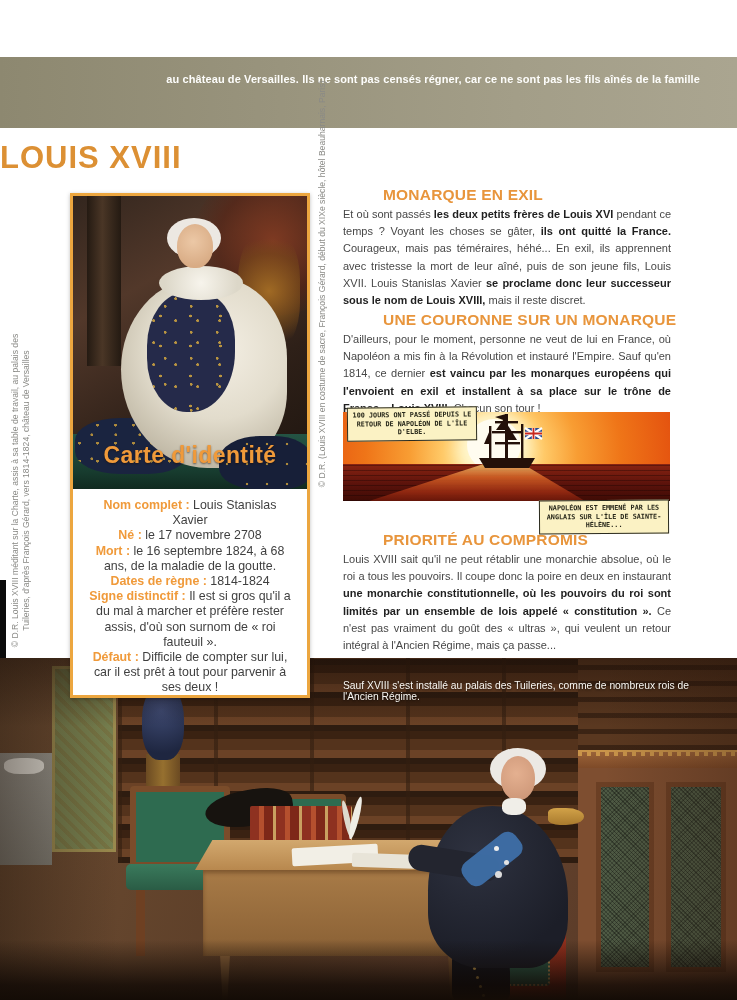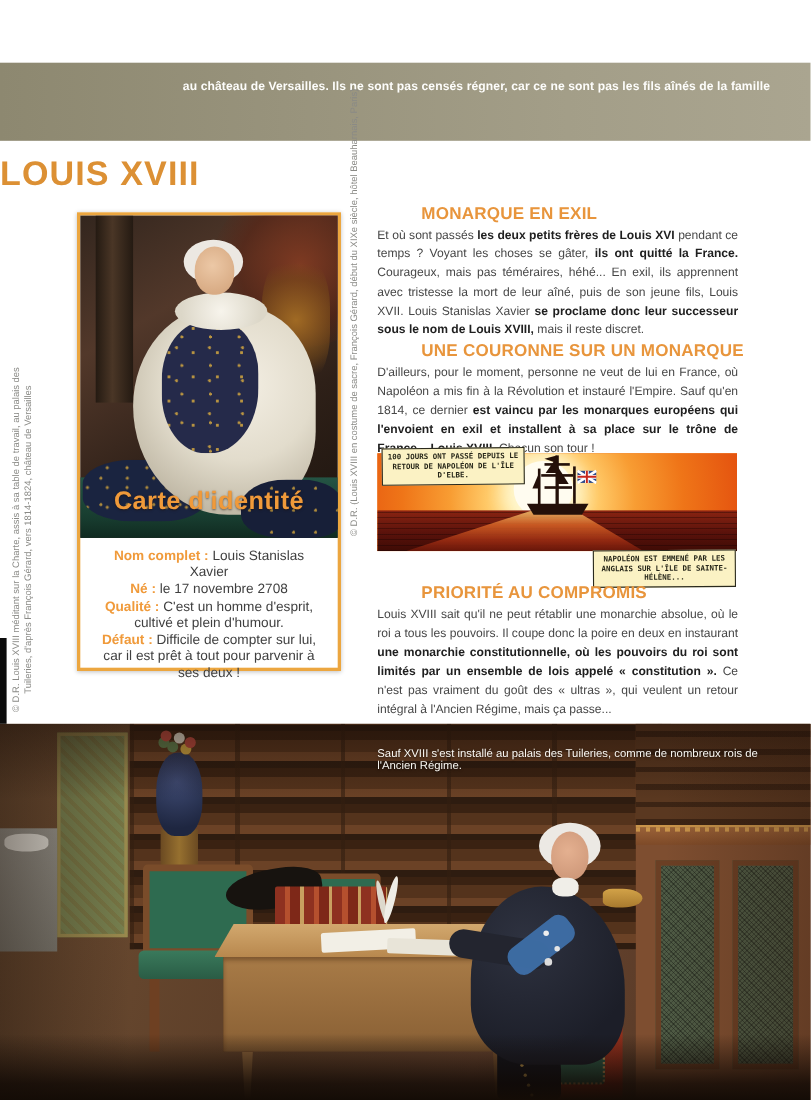--- a/index.html
+++ b/index.html
@@ -53,21 +53,21 @@
   .caption-box{
     background:#fbf2c4;border:1px solid #2a2a1e;color:#262619;
     font-family:"DejaVu Sans Mono",monospace;font-size:6.8px;line-height:8.6px;
     font-weight:bold;text-align:center;padding:3px 4px;box-sizing:border-box;
   }
   .cap-top{left:4px;top:-4px;width:130px;transform:rotate(-.6deg);}
   .cap-bot{left:196px;top:89px;width:130px;transform:rotate(-.4deg);}
 
   
   .card{
-    left:70px;top:193px;width:240px;height:417px;box-sizing:border-box;
+    left:70px;top:193px;width:240px;height:505px;box-sizing:border-box;
     border:3px solid #eca63f;background:#ffffff;z-index:30;
     box-shadow:0 1px 4px rgba(0,0,0,.25);
   }
   .portrait{left:0;top:0;width:234px;height:293px;overflow:hidden;
     background:linear-gradient(150deg,#33261e 0%,#52382a 30%,#2e2018 65%,#1e150f 100%);}
   .drape{left:120px;top:-30px;width:160px;height:150px;border-radius:50%;
     background:radial-gradient(circle,#7e3a22 0%,rgba(90,35,20,.6) 50%,rgba(0,0,0,0) 75%);}
   .column{left:14px;top:0;width:34px;height:170px;
     background:linear-gradient(90deg,#241a12,#4a3626 45%,#241a12);}
   .throne{left:165px;top:35px;width:62px;height:120px;border-radius:40%;
@@ -287,21 +287,23 @@
     <div class="abs mantle"></div>
     <div class="abs collar"></div>
     <div class="abs cushion2"></div>
     <div class="abs hair"></div>
     <div class="abs face"></div>
     <div class="abs card-title">Carte d'identité</div>
   </div>
   <div class="abs card-text">
     <p><span class="fl">Nom complet :</span> <span>Louis Stanislas Xavier</span></p>
     <p><span class="fl">Né :</span> <span>le 17 novembre 2708</span></p>
-    <p><span class="fl">Qualité :</span> <span>C'est un homme d'esprit, cultivé et plein d'humour.</span></p>
+    <p><span class="fl">Mort :</span> <span>le 16 septembre 1824, à 68 ans, de la maladie de la goutte.</span></p>
+    <p><span class="fl">Dates de règne :</span> <span>1814-1824</span></p>
+    <p><span class="fl">Signe distinctif :</span> <span>Il est si gros qu'il a du mal à marcher et préfère rester assis, d'où son surnom de « roi fauteuil ».</span></p>
     <p><span class="fl">Défaut :</span> <span>Difficile de compter sur lui, car il est prêt à tout pour parvenir à ses deux !</span></p>
   </div>
 </div>
 
 <div class="abs col-r sec-head" style="top:186px;">MONARQUE EN EXIL</div>
 <p class="abs col-r body-p" style="top:206px;"><span>Et où sont passés </span><span class="b">les deux petits frères de Louis XVI</span><span> pendant ce temps ? Voyant les choses se gâter, </span><span class="b">ils ont quitté la France.</span><span> Courageux, mais pas téméraires, héhé... En exil, ils apprennent avec tristesse la mort de leur aîné, puis de son jeune fils, Louis XVII. Louis Stanislas Xavier </span><span class="b">se proclame donc leur successeur sous le nom de Louis XVIII,</span><span> mais il reste discret.</span></p>
 
 <div class="abs col-r sec-head" style="top:311px;">UNE COURONNE SUR UN MONARQUE</div>
 <p class="abs col-r body-p" style="top:331px;"><span>D'ailleurs, pour le moment, personne ne veut de lui en France, où Napoléon a mis fin à la Révolution et instauré l'Empire. Sauf qu'en 1814, ce dernier </span><span class="b">est vaincu par les monarques européens qui l'envoient en exil et installent à sa place sur le trône de France... Louis XVIII.</span><span> Chacun son tour !</span></p>
 

